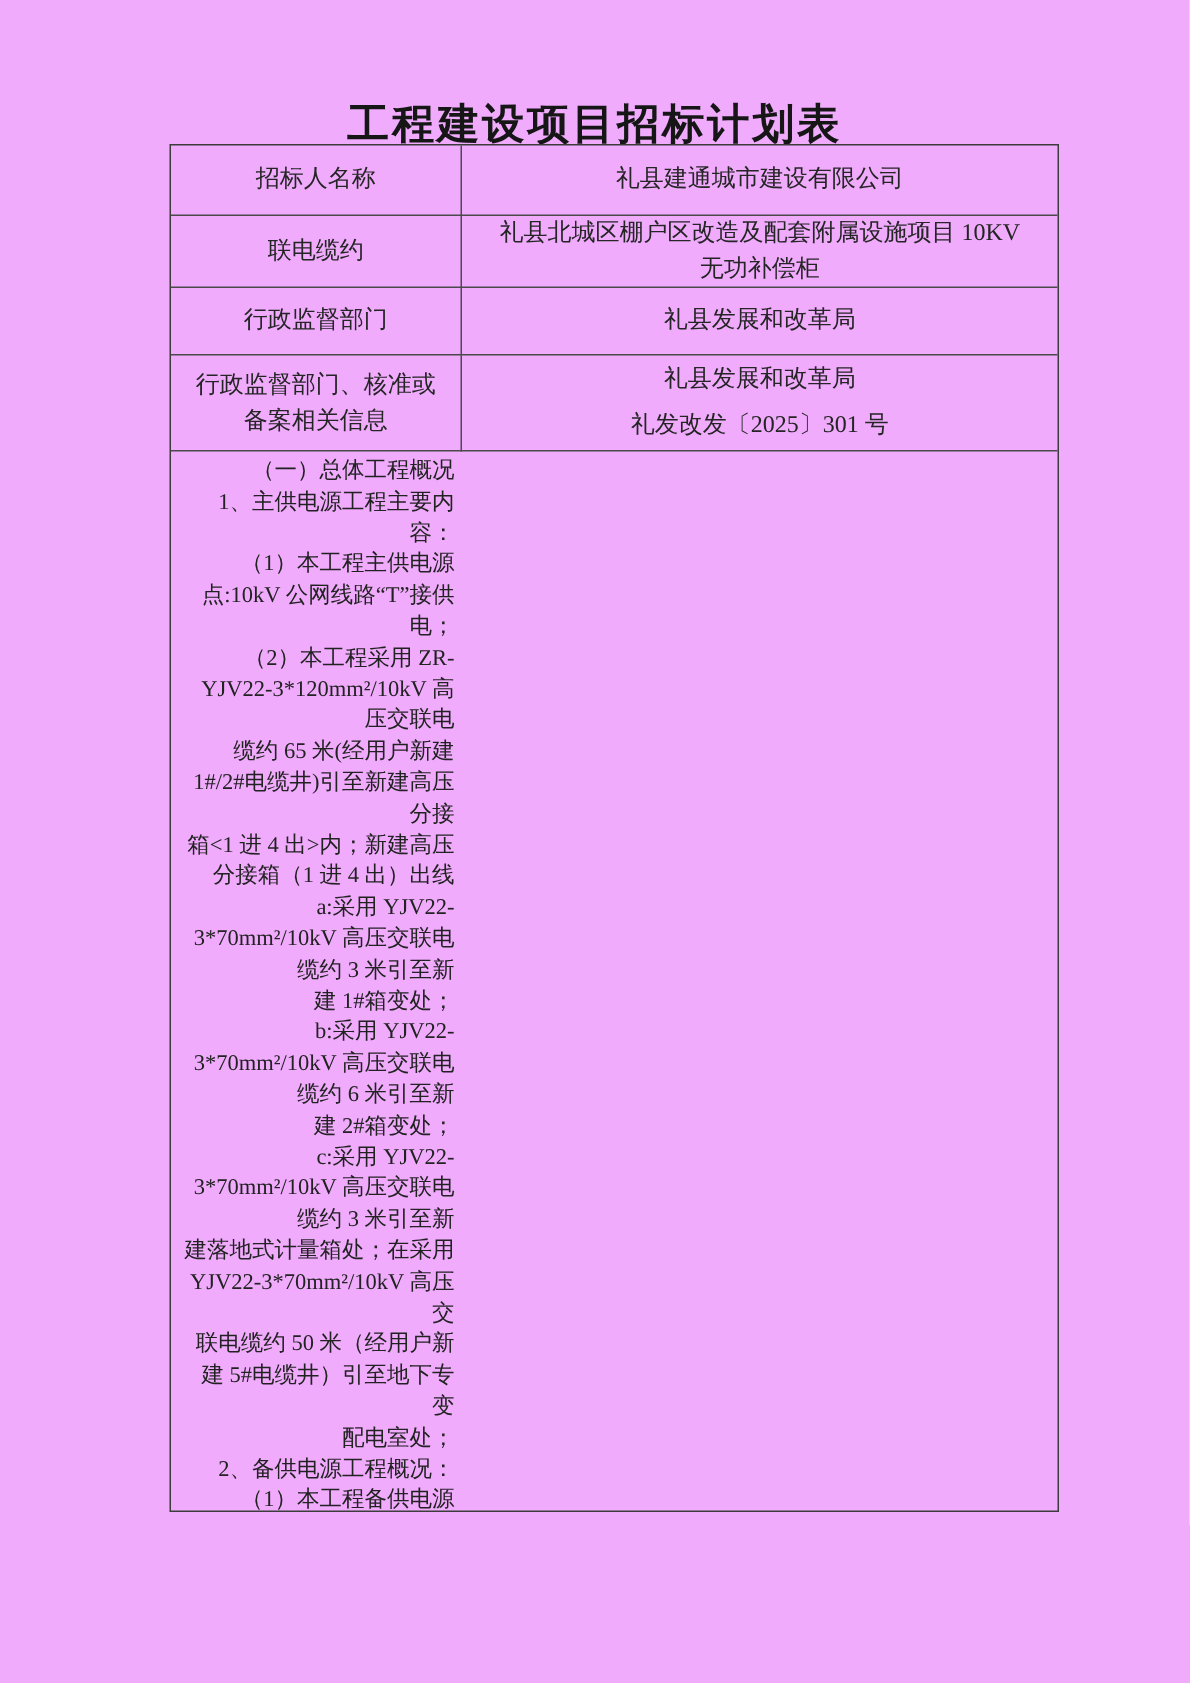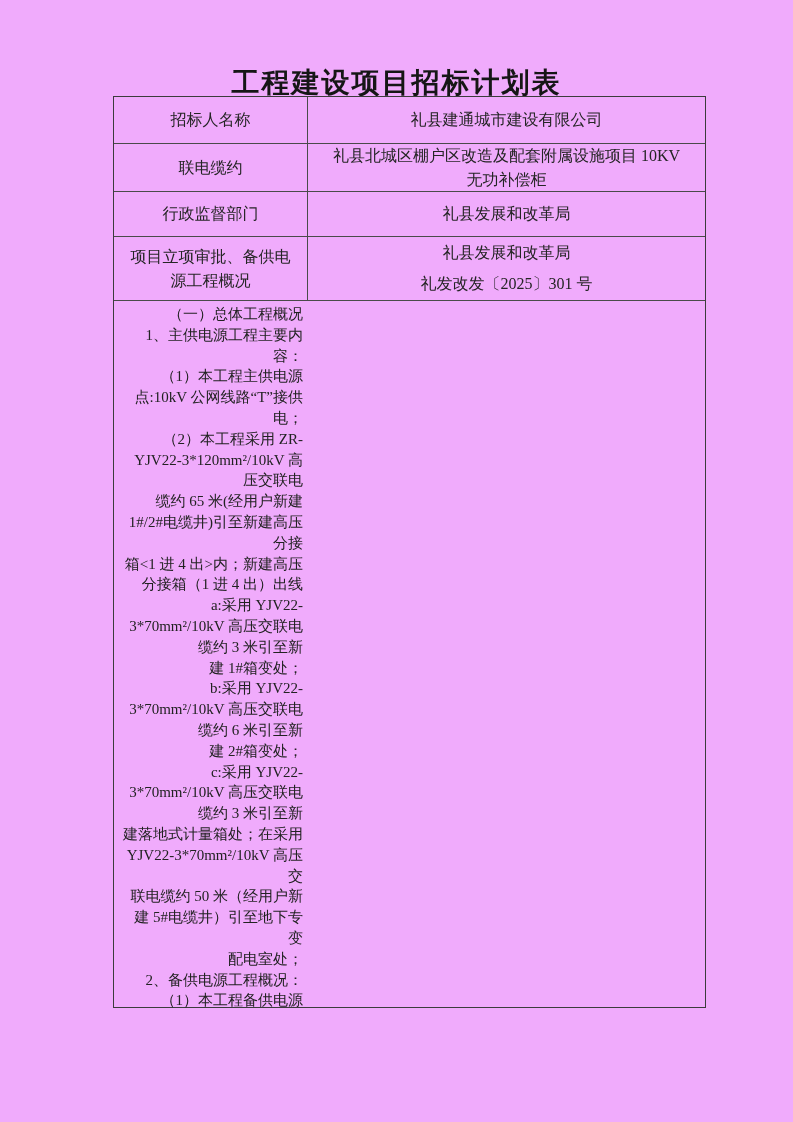--- a/index.html
+++ b/index.html
@@ -95,21 +95,21 @@
     <div class="cell label-cell">招标人名称</div>
     <div class="cell value-cell last-col">礼县建通城市建设有限公司</div>
 
     <div class="cell label-cell">联电缆约</div>
     <div class="cell value-cell last-col">礼县北城区棚户区改造及配套附属设施项目 10KV
 无功补偿柜</div>
 
     <div class="cell label-cell">行政监督部门</div>
     <div class="cell value-cell last-col">礼县发展和改革局</div>
 
-    <div class="cell label-cell">项目立项审批、备供电源工程概况</div>
+    <div class="cell label-cell">行政监督部门、核准或备案相关信息</div>
     <div class="cell value-cell spread last-col">礼县发展和改革局
 礼发改发〔2025〕301 号</div>
 
     <div class="cell content-cell last-col last-row">（一）总体工程概况
 1、主供电源工程主要内容：
 （1）本工程主供电源点:10kV 公网线路“T”接供电；
 （2）本工程采用 ZR-YJV22-3*120mm²/10kV 高压交联电
 缆约 65 米(经用户新建 1#/2#电缆井)引至新建高压分接
 箱&lt;1 进 4 出&gt;内；新建高压分接箱（1 进 4 出）出线
 a:采用 YJV22-3*70mm²/10kV 高压交联电缆约 3 米引至新

